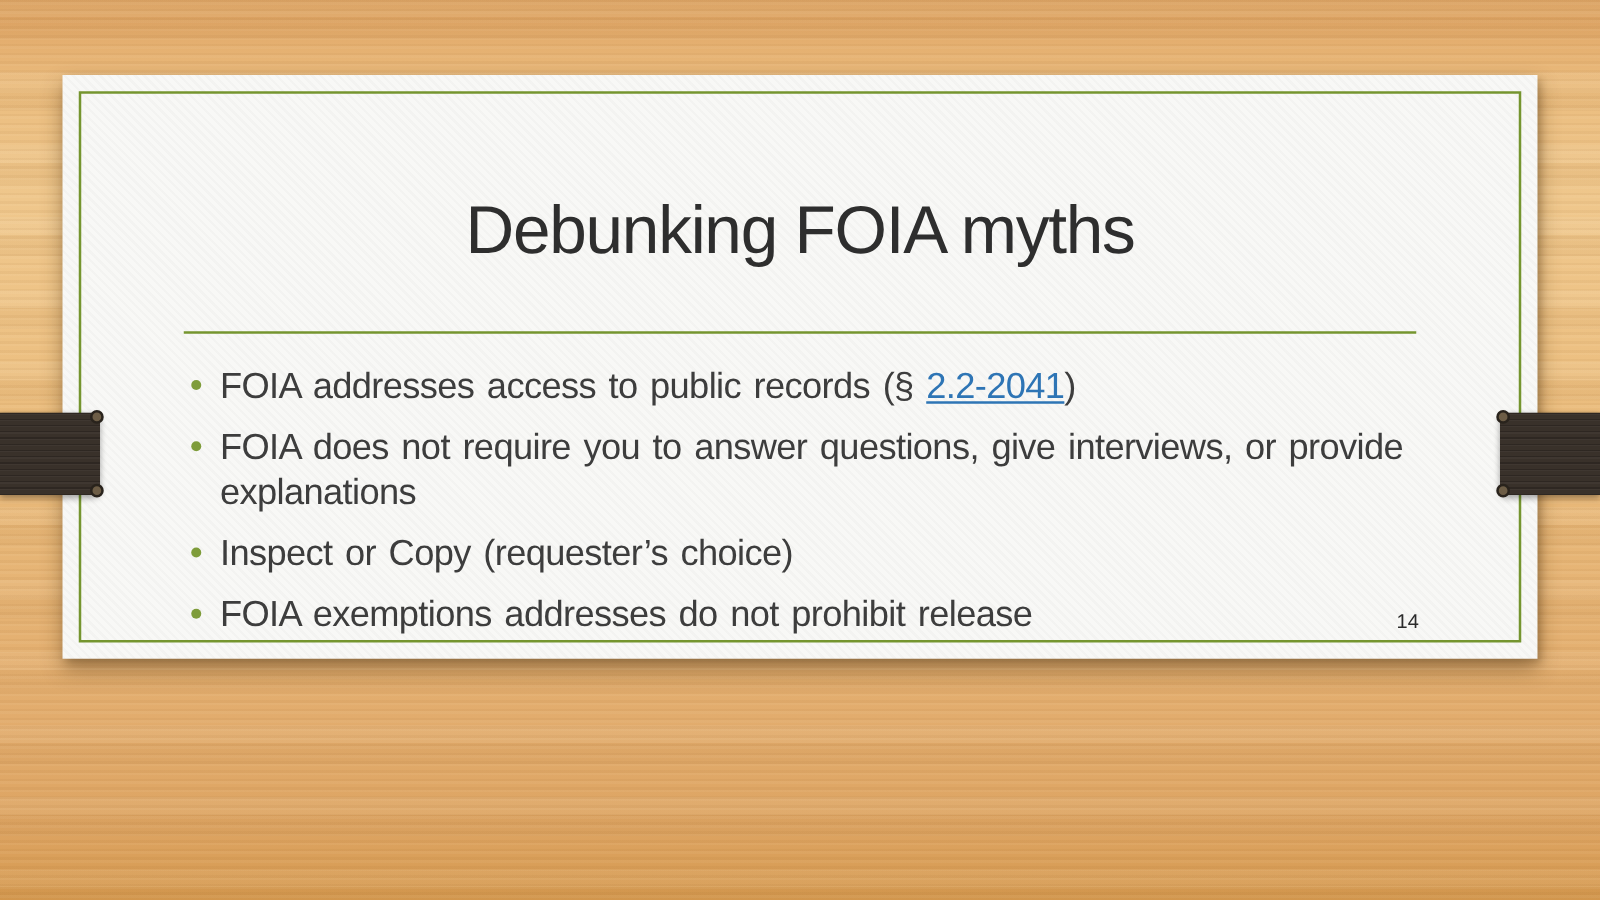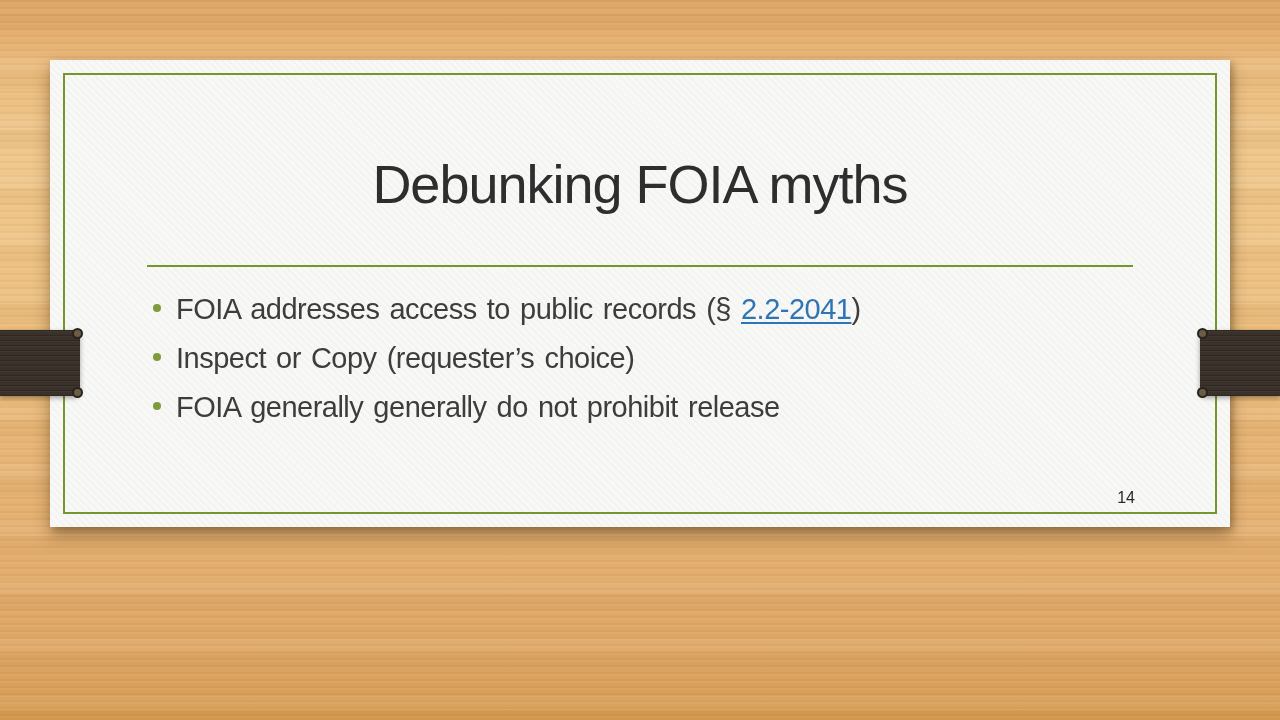--- a/index.html
+++ b/index.html
@@ -103,25 +103,29 @@
 
   <div class="rule"></div>
 
   <ul class="bullets">
     <li>
       <span class="dot"></span>
       <span>FOIA addresses access to public records (§ </span><a class="statute">2.2-2041</a><span>)</span>
     </li>
     <li>
       <span class="dot"></span>
+      <span>FOIA does not require you to answer questions, give interviews, or provide explanations</span>
+    </li>
+    <li>
+      <span class="dot"></span>
       <span>Inspect or Copy (requester’s choice)</span>
     </li>
     <li>
       <span class="dot"></span>
-      <span>FOIA generally generally do not prohibit release</span>
+      <span>FOIA exemptions addresses do not prohibit release</span>
     </li>
   </ul>
 
   <div class="page-num">14</div>
 </div>
 
 <div class="ribbon left">
   <span class="nub top"></span>
   <span class="nub bottom"></span>
 </div>

